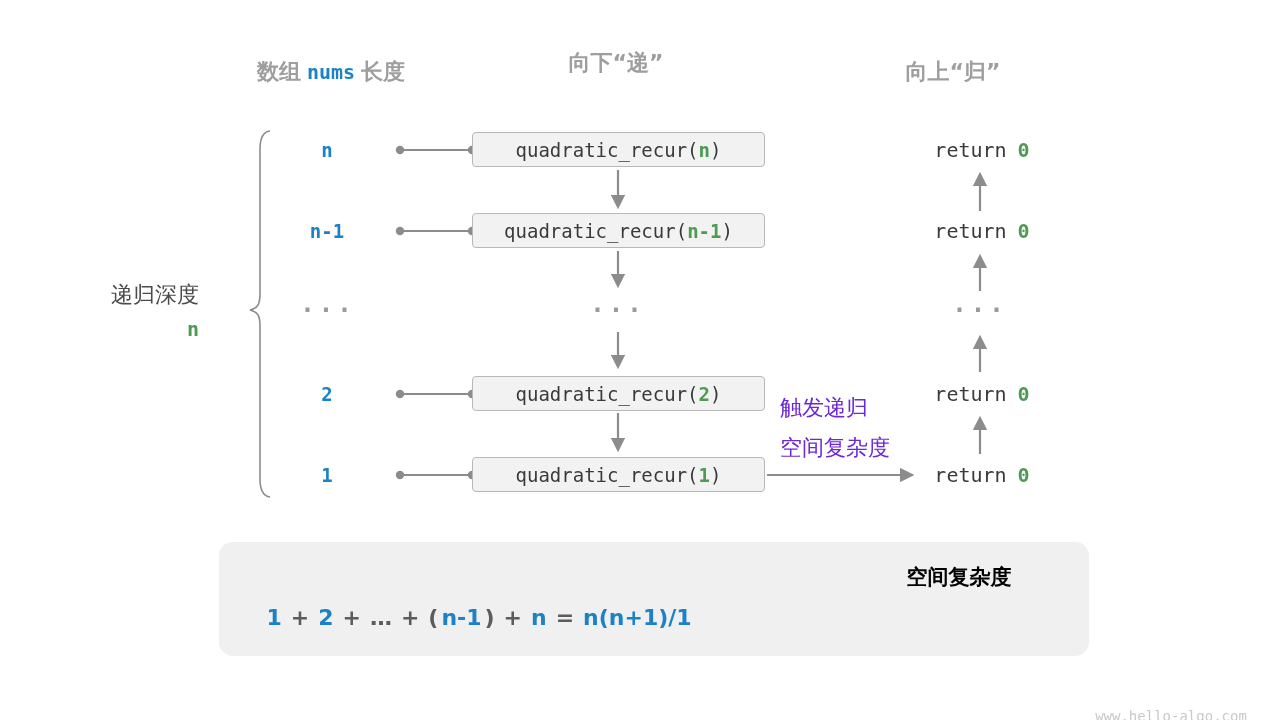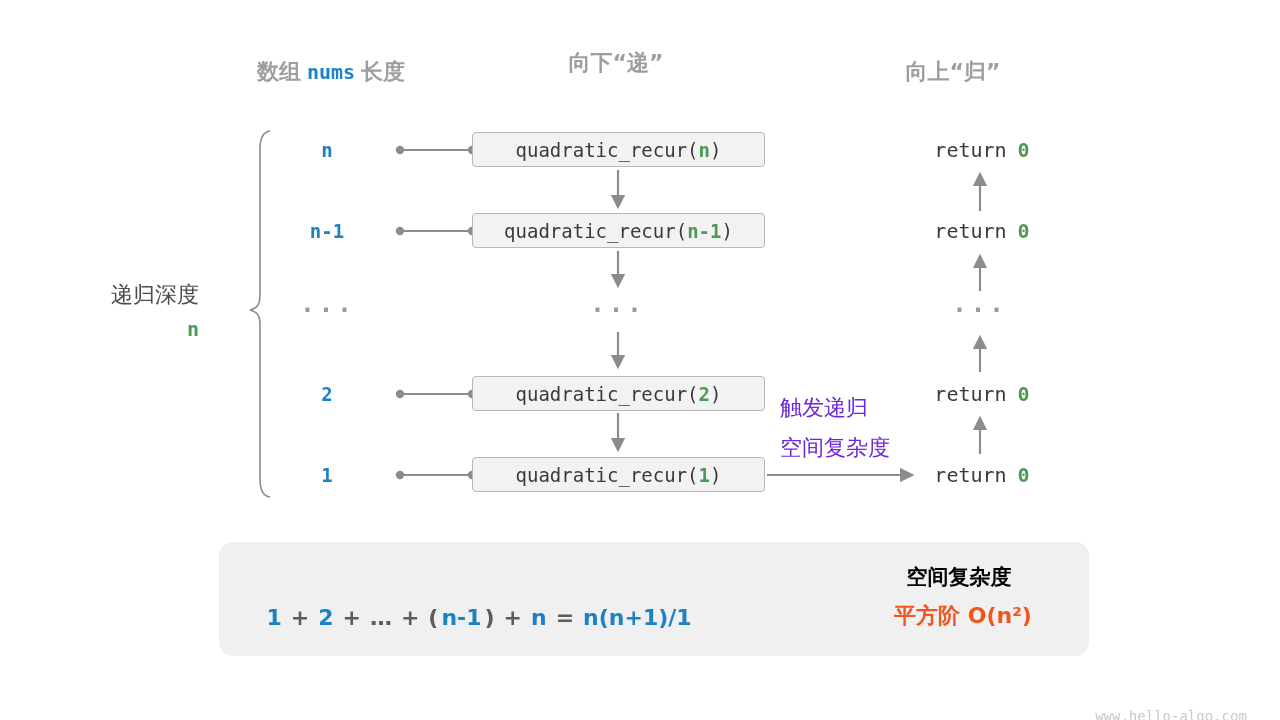--- a/index.html
+++ b/index.html
@@ -148,17 +148,16 @@
     <span class="op">+</span>
     <span class="op" style="margin-right:-6px">(</span>
     <span class="num">n-1</span>
     <span class="op" style="margin-left:-6px">)</span>
     <span class="op">+</span>
     <span class="num">n</span>
     <span class="op">=</span>
     <span class="num">n(n+1)/1</span>
   </div>
   <div class="abs center cx-title" style="left:945px;top:577px">空间复杂度</div>
-  <div class="abs center cx-value" style="left:949px;top:616px">平方阶 O(n²)</div>
 
   <div class="abs center watermark" style="left:1157px;top:716px">www.hello-algo.com</div>
 
 </div>
 
 </body></html>

